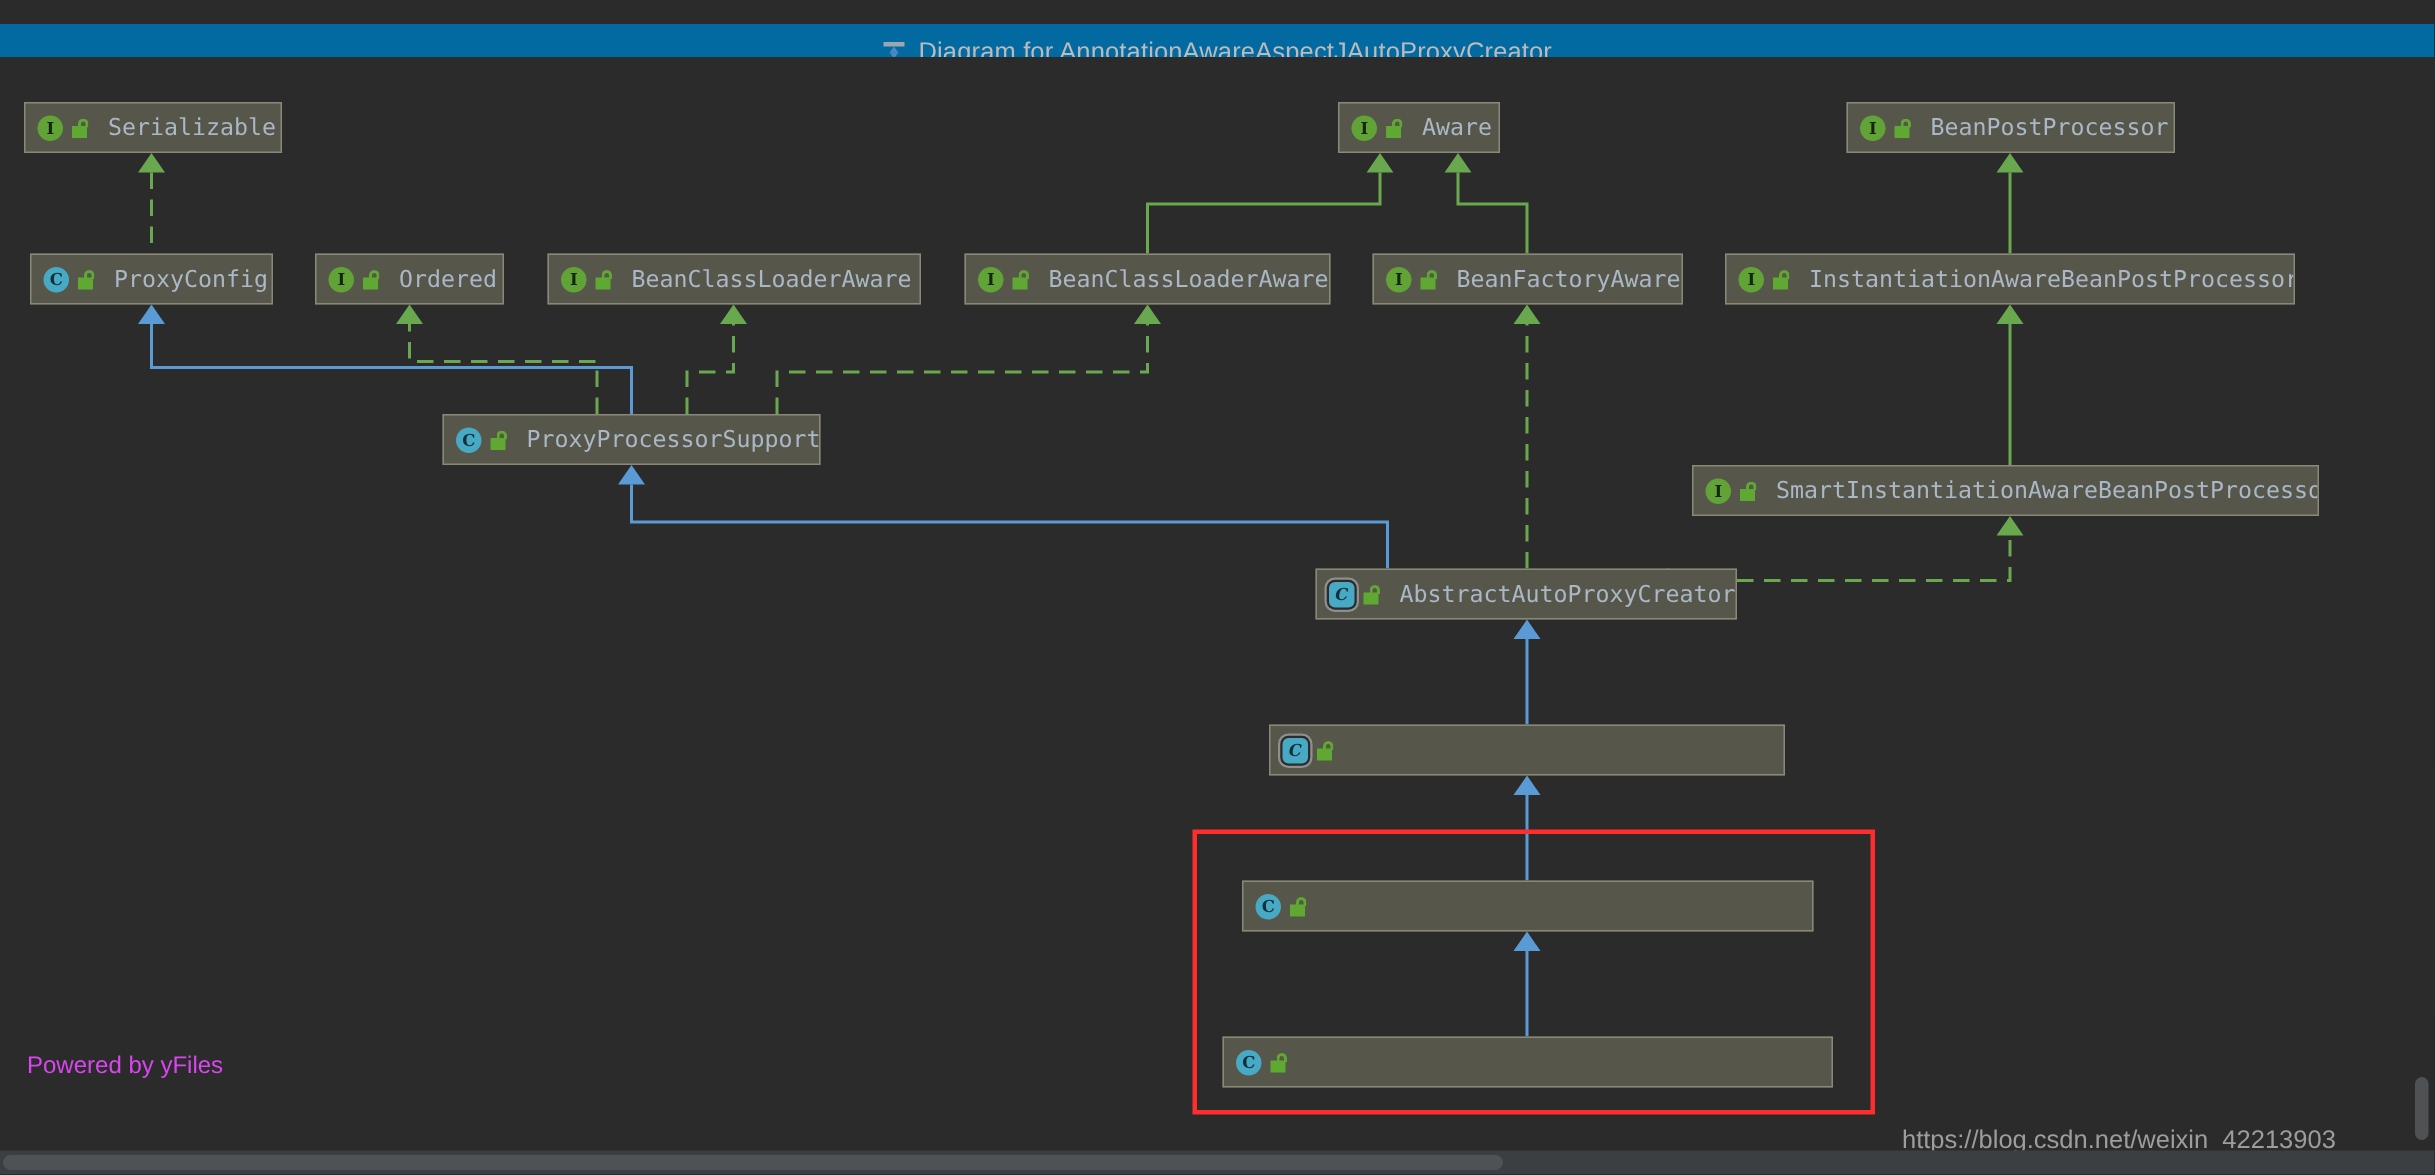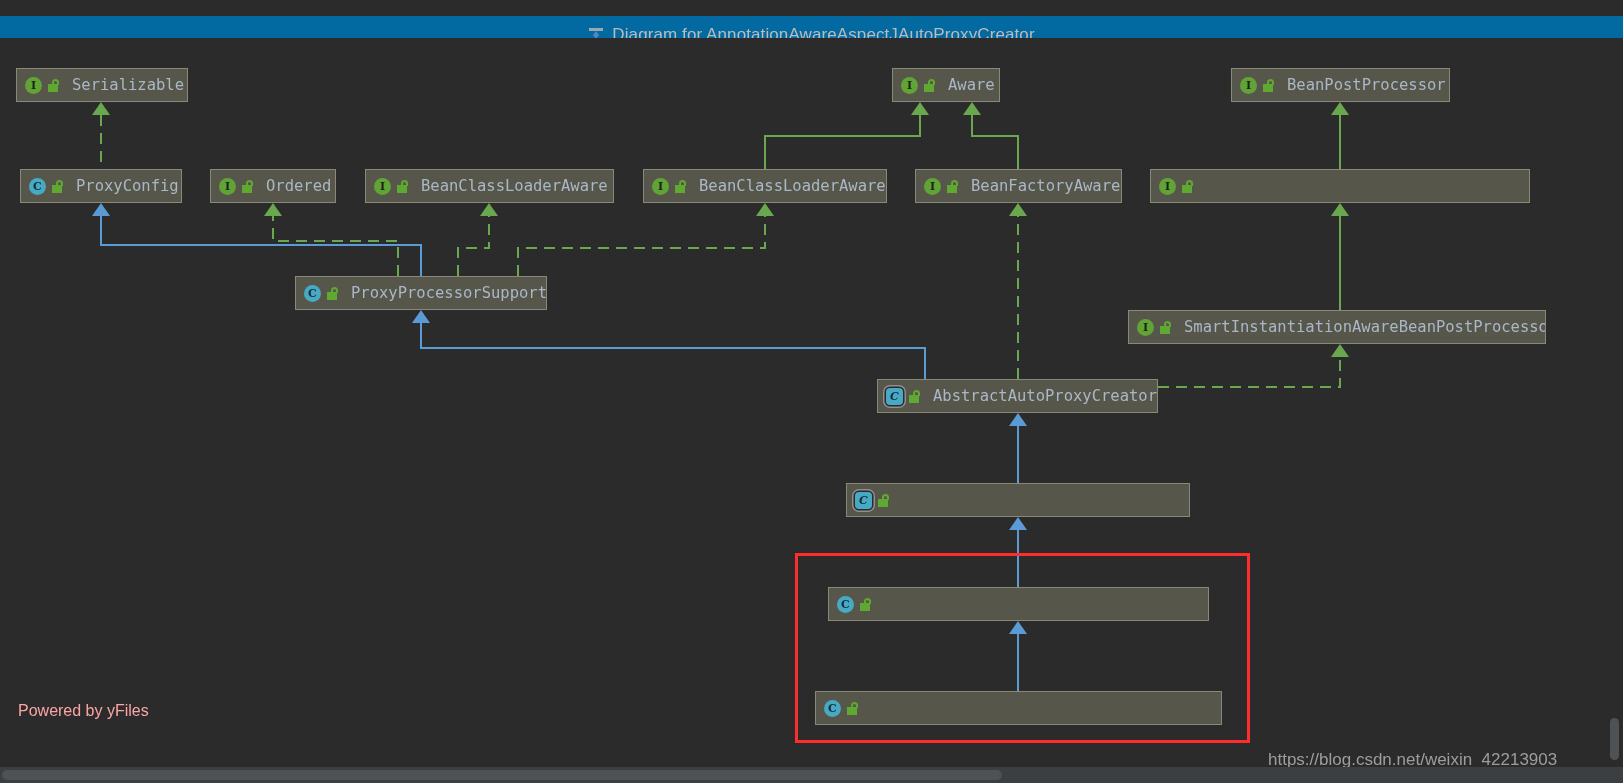--- a/index.html
+++ b/index.html
@@ -156,21 +156,21 @@
     border: 3px solid #ff2d2d;
     box-sizing: border-box;
     background: transparent;
   }
 
   
   #yfiles {
     position: absolute;
     font-family: "Liberation Sans", sans-serif;
     font-size: 16px;
-    color: #fca5a5;
+    color: #d946ef;
     white-space: nowrap;
   }
   #csdn {
     position: absolute;
     font-family: "Liberation Sans", sans-serif;
     font-size: 17px;
     color: #9d9d9d;
     white-space: nowrap;
   }
 
@@ -310,20 +310,21 @@
             <span class="body"></span>
           </span>
           <span class="nlabel">BeanFactoryAware</span>
         </div>
         <div class="node" style="left: 1150px; top: 131px; width: 380px;">
           <span class="ticon iface">I</span>
           <span class="vis">
             <span class="shackle"></span>
             <span class="body"></span>
           </span>
+          <span class="nlabel">InstantiationAwareBeanPostProcessor</span>
         </div>
         <div class="node" style="left: 295px; top: 238px; width: 252px;">
           <span class="ticon cls">C</span>
           <span class="vis">
             <span class="shackle"></span>
             <span class="body"></span>
           </span>
           <span class="nlabel">ProxyProcessorSupport</span>
         </div>
         <div class="node" style="left: 1128px; top: 272px; width: 418px;">

